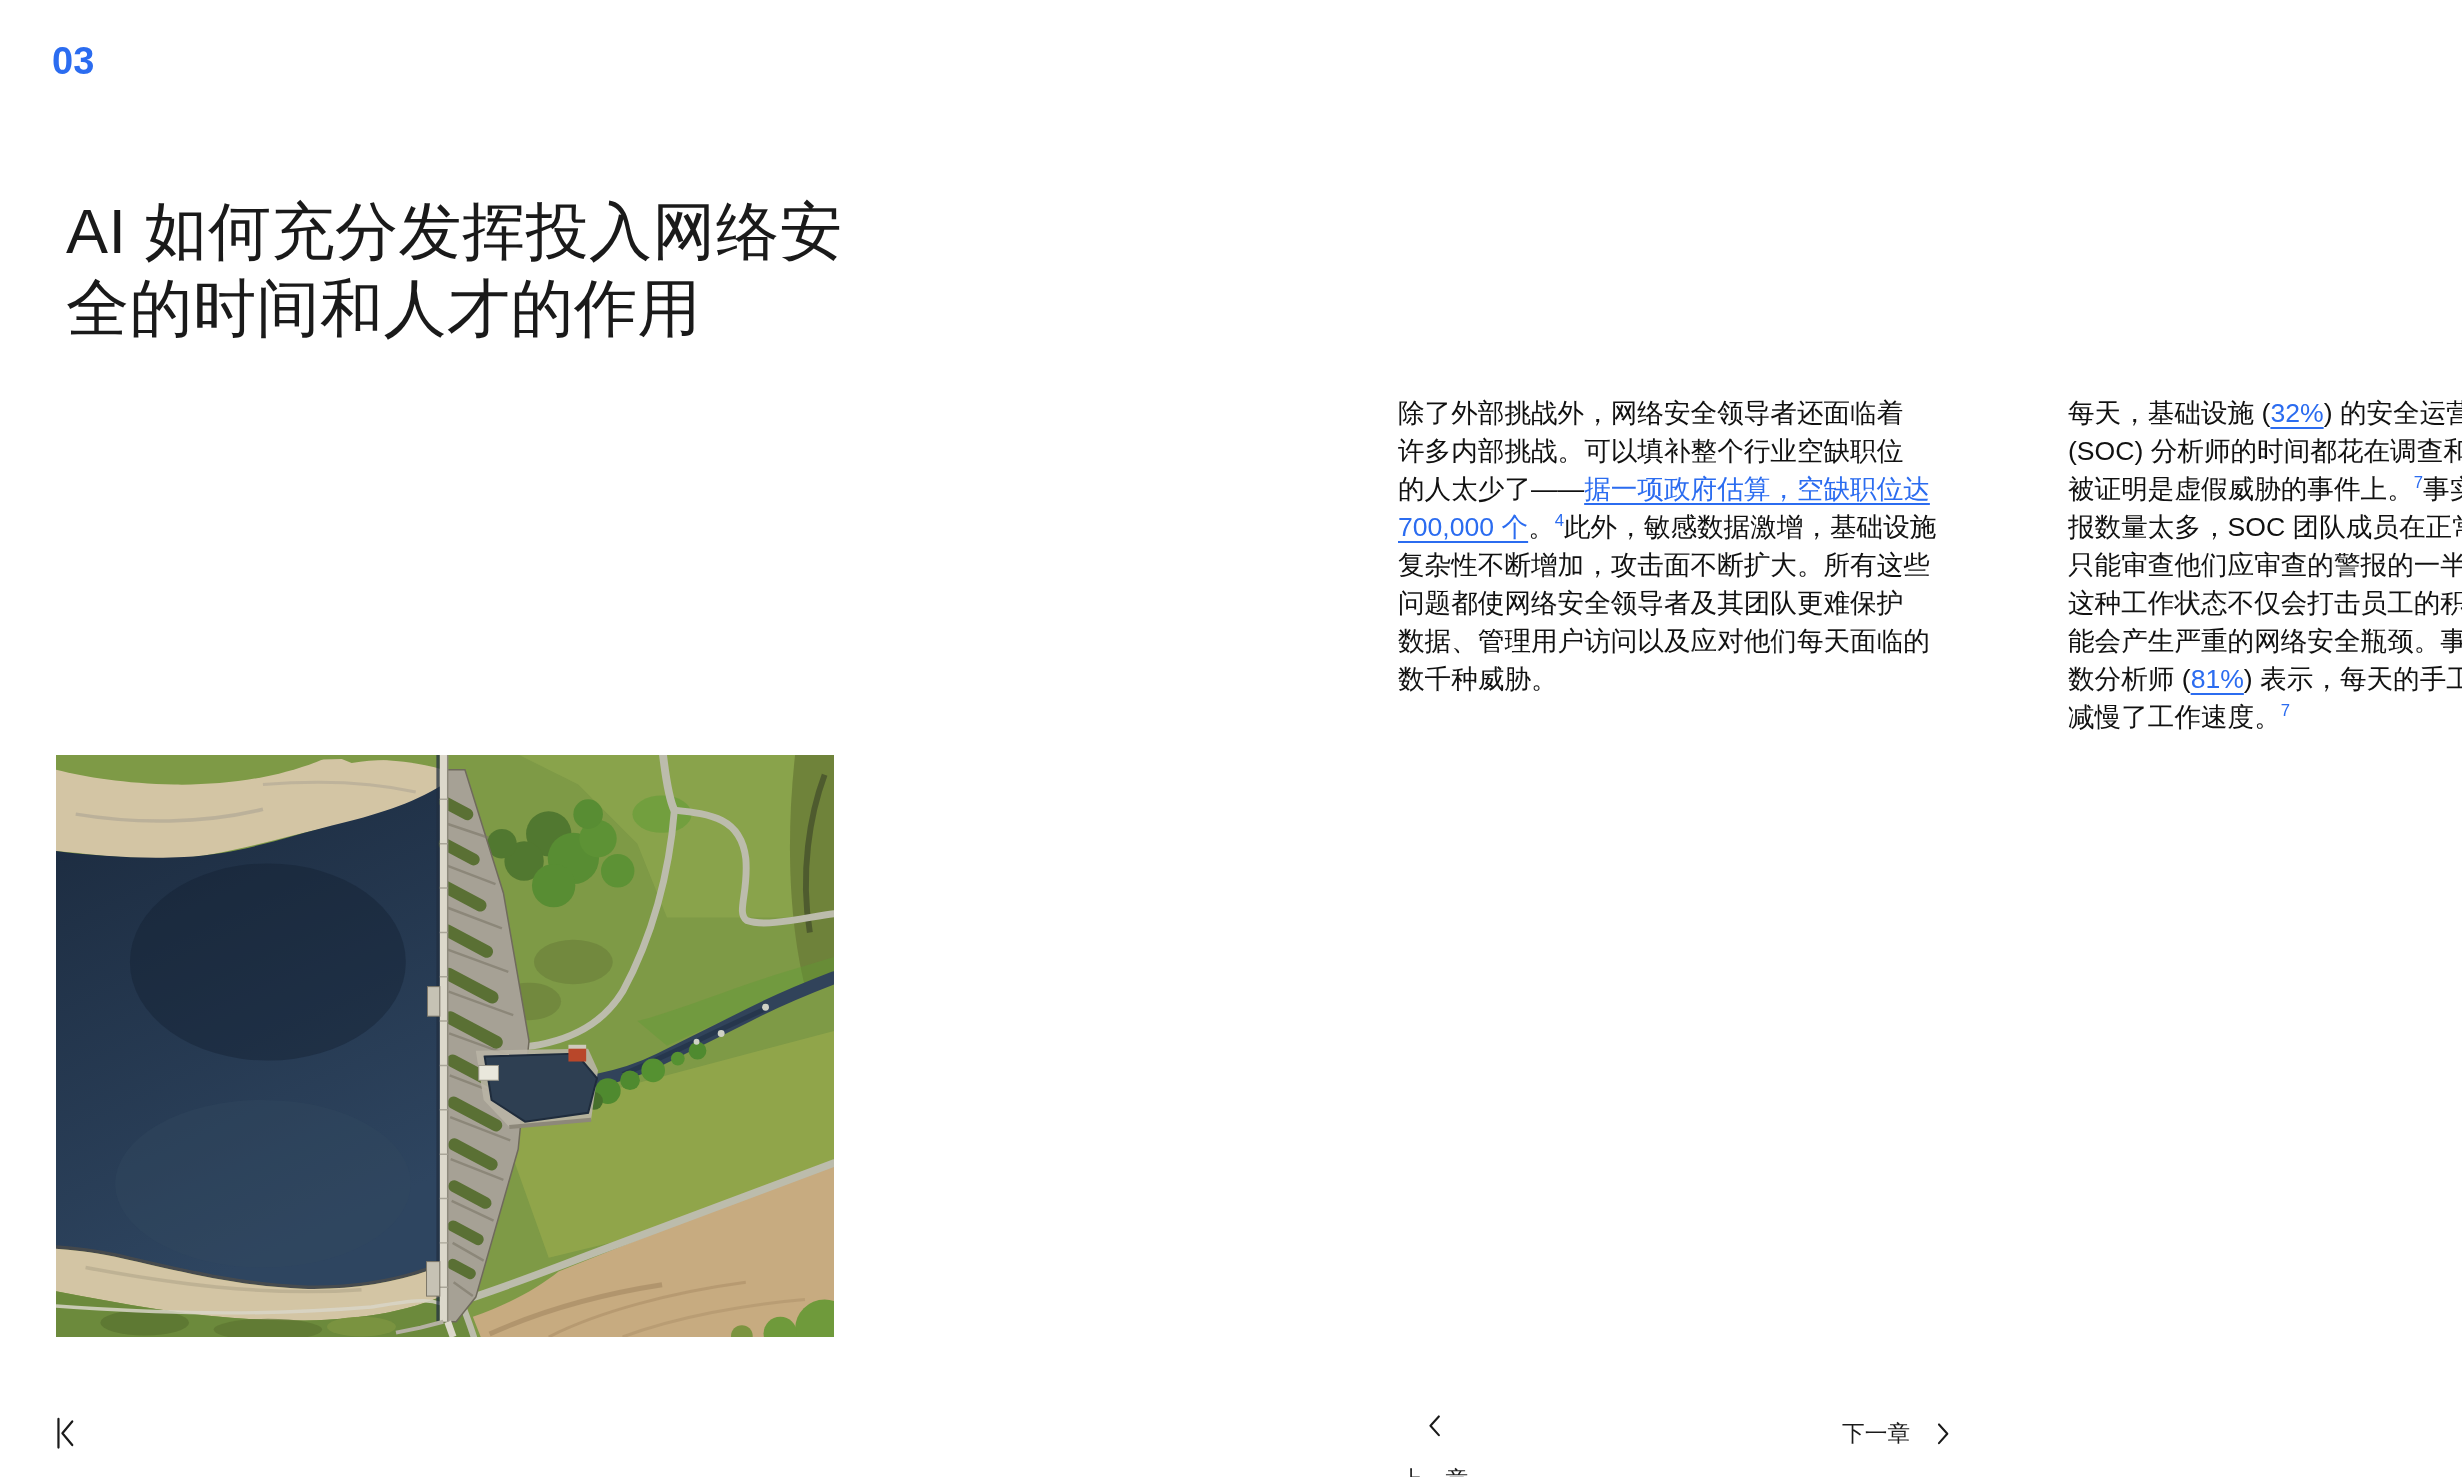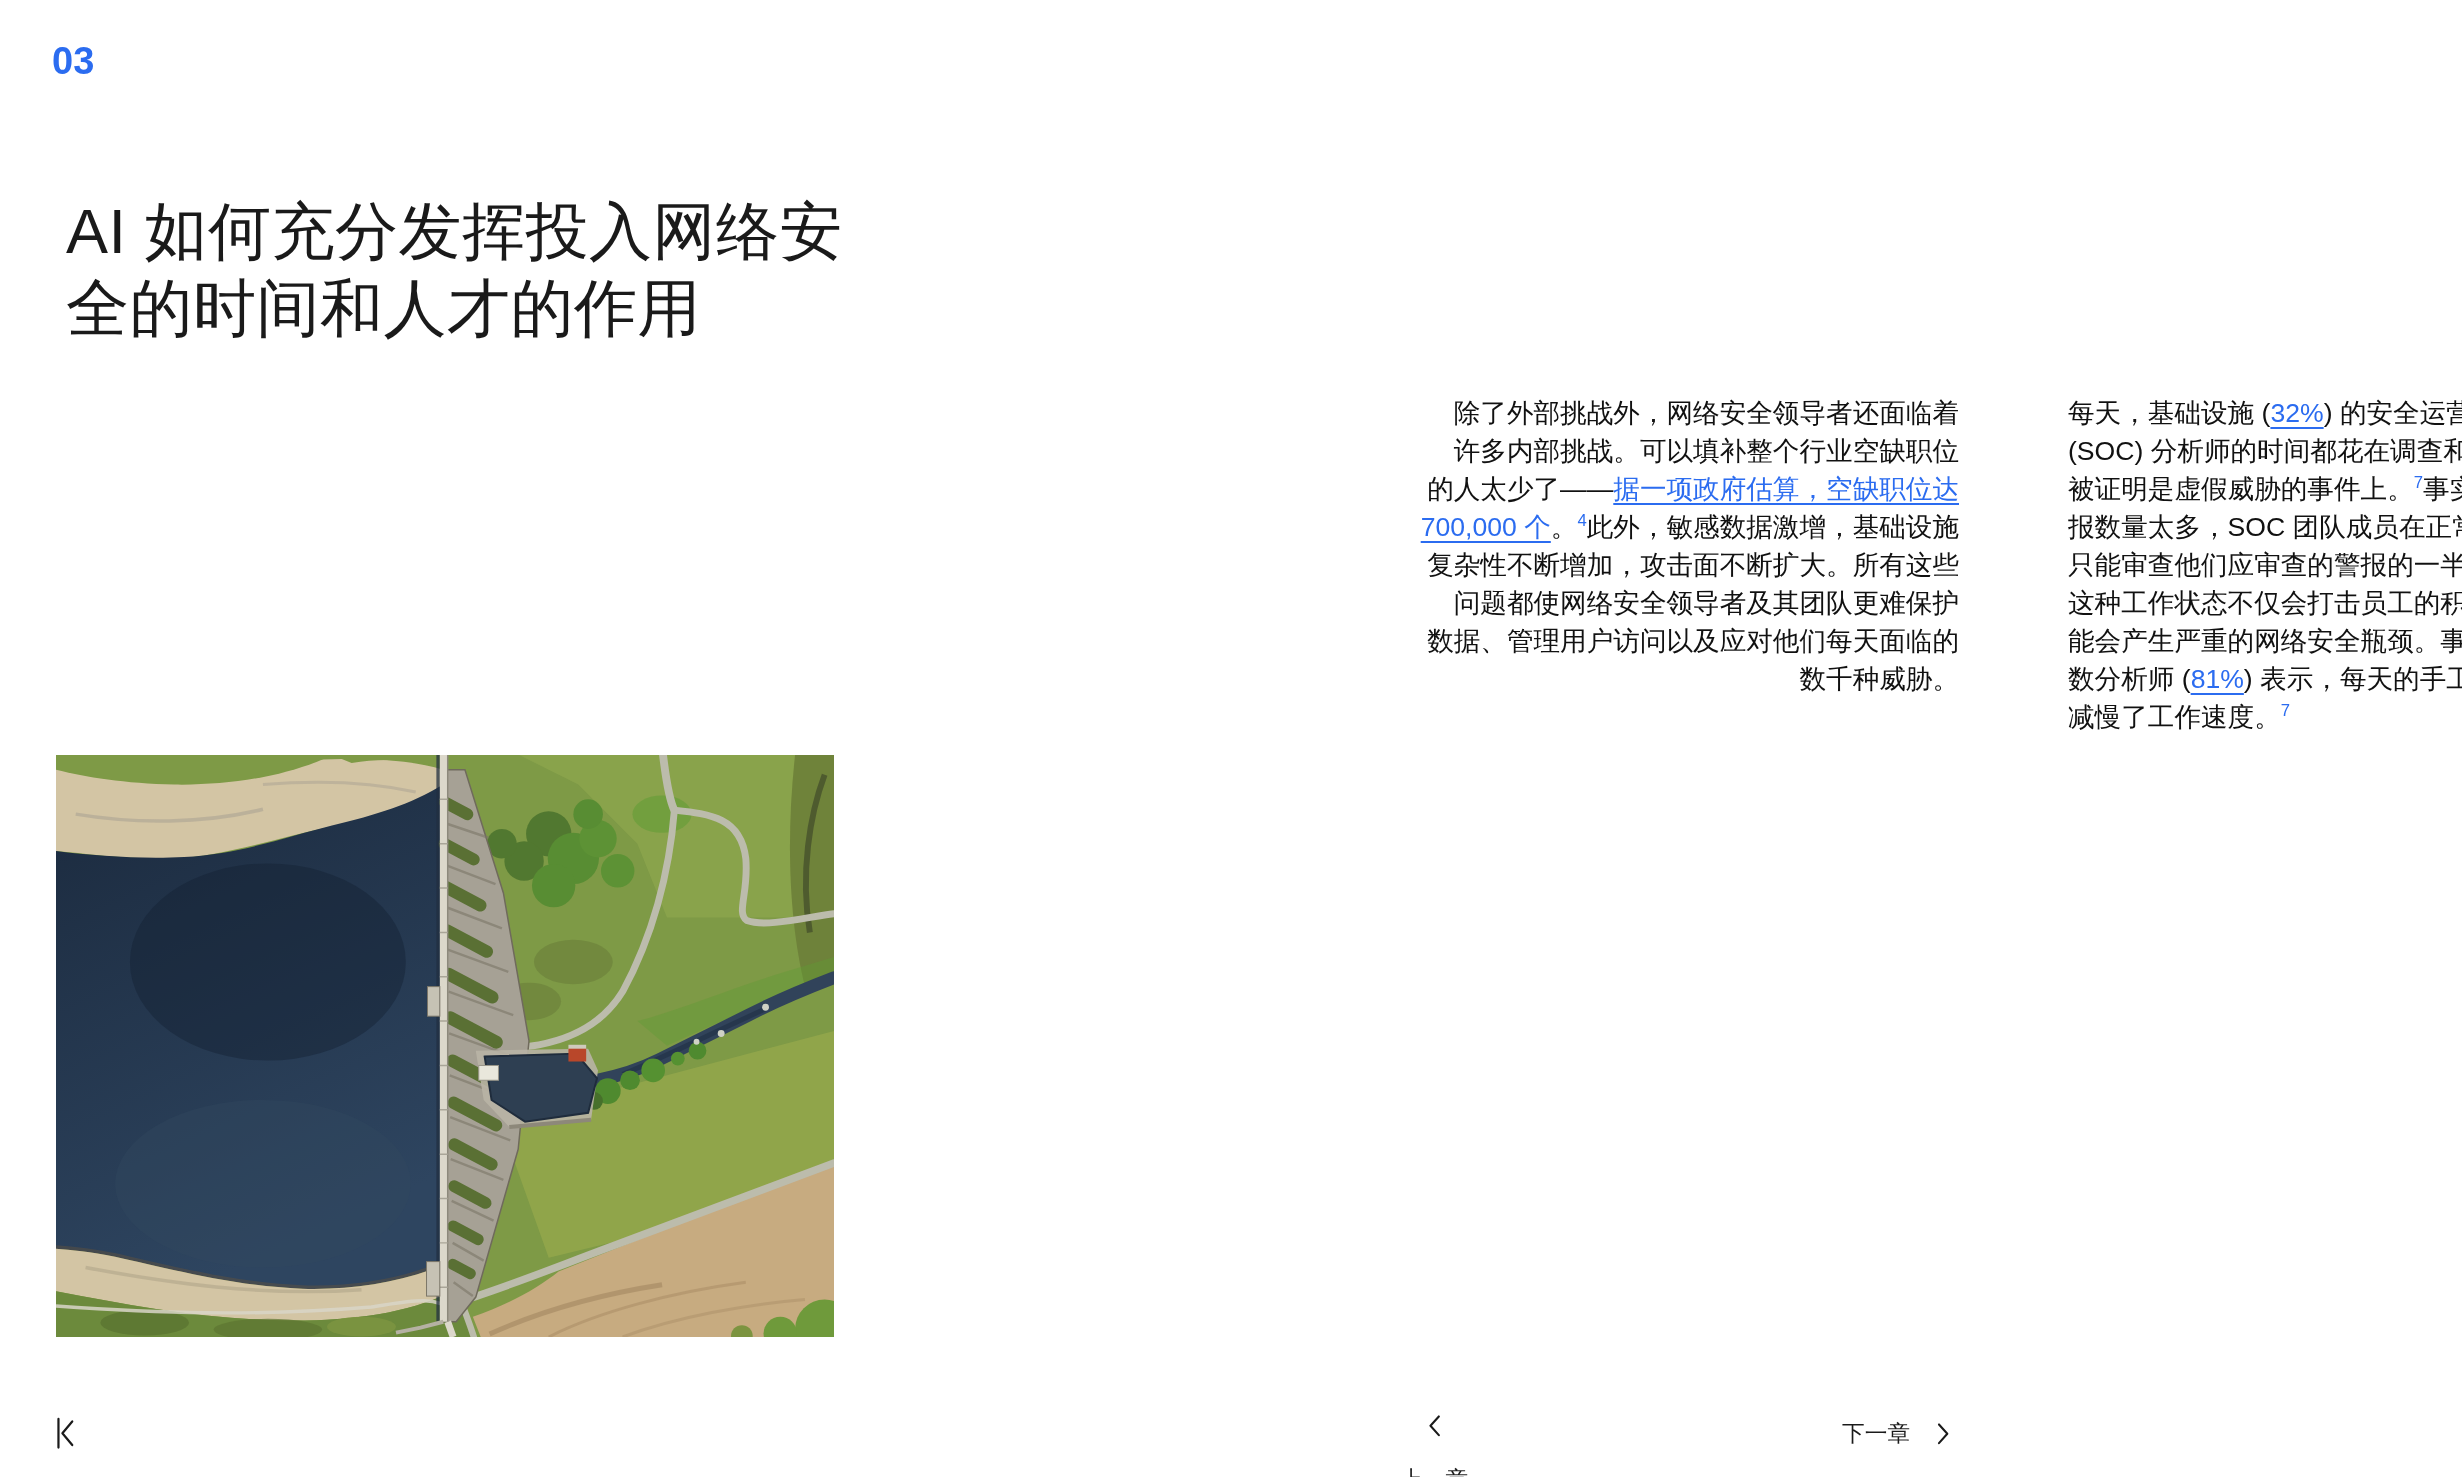--- a/index.html
+++ b/index.html
@@ -21,21 +21,21 @@
     font-size:63px;line-height:1.22;font-weight:300;
     color:var(--title-color,#1a1a1a);
     white-space:pre-line;letter-spacing:0.5px;
   }
   .col{
     position:absolute;top:394px;width:561px;
     font-size:26.6px;line-height:38px;
     white-space:pre-line;
     color:var(--text,#111);
   }
-  .col1{left:1398px;text-align:right;}
+  .col1{left:1398px;}
   .col2{left:2068px;}
   .t-link{
     color:var(--accent,#2b6cf0);
     text-decoration:underline;
     text-decoration-thickness:1.5px;
     text-underline-offset:4.9px;
     cursor:pointer;
   }
   .t-sup{
     color:var(--accent,#2b6cf0);

